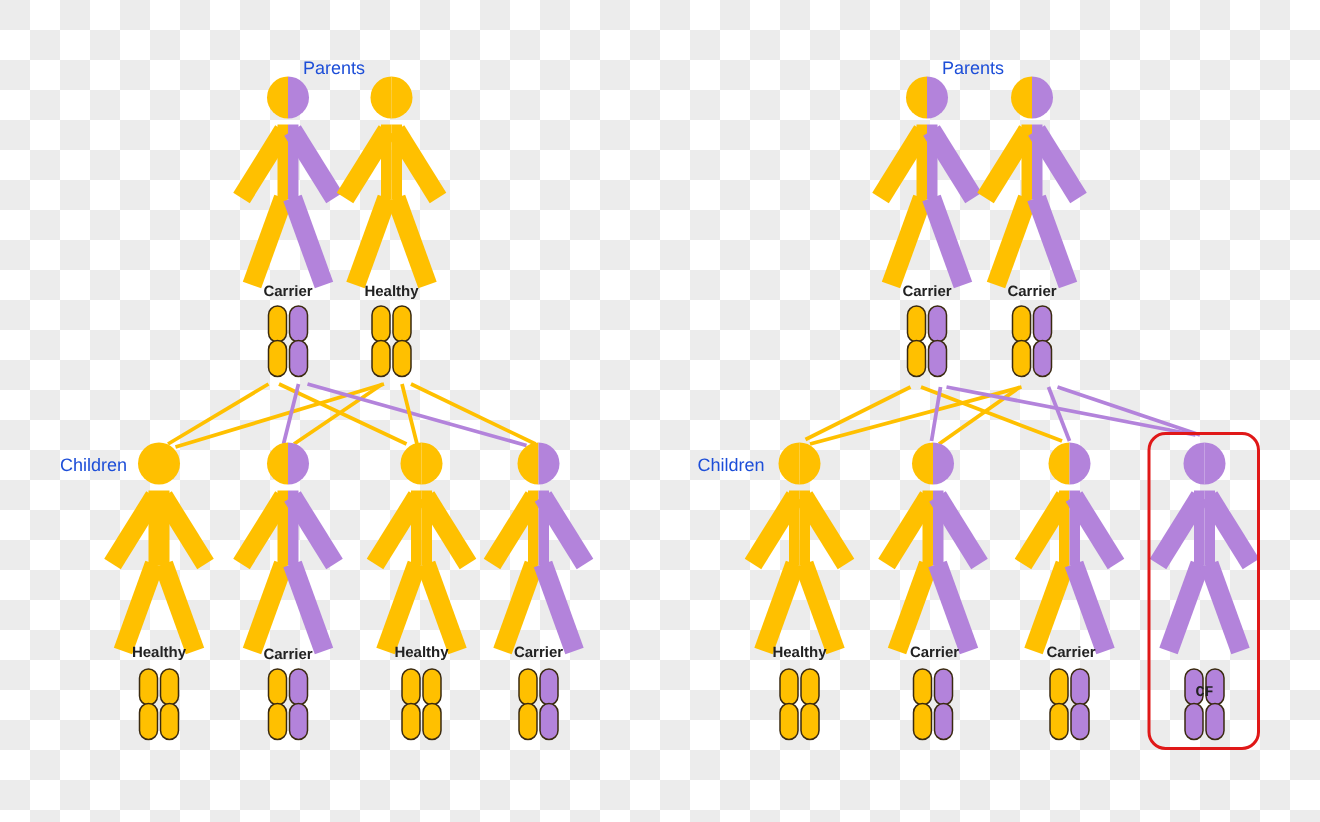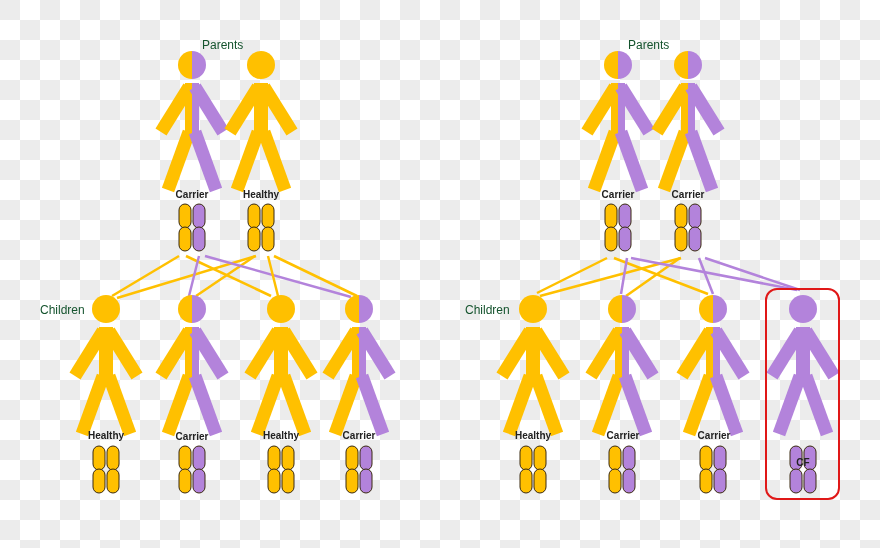--- a/index.html
+++ b/index.html
@@ -9,21 +9,21 @@
     background-image:
       linear-gradient(45deg, #ececec 25%, transparent 25%, transparent 75%, #ececec 75%),
       linear-gradient(45deg, #ececec 25%, transparent 25%, transparent 75%, #ececec 75%);
     background-size:40px 40px;
     background-position:20px 0, 0 20px;
     font-family:"Liberation Sans", sans-serif;
   }
   svg#diagram { position:absolute; left:0; top:0; }
   .label { position:absolute; font-size:12px; color:#222; transform:translateX(-50%); white-space:nowrap; }
   .label.bold { font-weight:bold; font-size:10px; }
-  .group-label { position:absolute; font-size:12px; color:#14532d; white-space:nowrap; }
+  .group-label { position:absolute; font-size:12px; color:#1d4ed8; white-space:nowrap; }
   .cf-box { position:absolute; border:2px solid #e01818; border-radius:12px; box-sizing:border-box; }
 </style>
 </head>
 <body>
 
 <svg id="diagram" width="880" height="548" viewBox="0 0 880 548" xmlns="http://www.w3.org/2000/svg">
   <g id="lines">
       <line x1="179" y1="256" x2="112" y2="296" stroke="#FFC000" stroke-width="2.5"></line>
       <line x1="256" y1="256" x2="117" y2="298" stroke="#FFC000" stroke-width="2.5"></line>
       <line x1="186" y1="256" x2="271" y2="296" stroke="#FFC000" stroke-width="2.5"></line>
@@ -251,15 +251,15 @@
 <div class="label bold" style="left:688px; top:189px;">Carrier</div>
 
 <div class="label bold" style="left:106px; top:430px;">Healthy</div>
 <div class="label bold" style="left:192px; top:431px;">Carrier</div>
 <div class="label bold" style="left:281px; top:430px;">Healthy</div>
 <div class="label bold" style="left:359px; top:430px;">Carrier</div>
 
 <div class="label bold" style="left:533px; top:430px;">Healthy</div>
 <div class="label bold" style="left:623px; top:430px;">Carrier</div>
 <div class="label bold" style="left:714px; top:430px;">Carrier</div>
-<div class="label bold" style="left:803px; top:457px;">CF</div>
+<div class="label bold" style="left:803px; top:457px;font-family:Liberation Mono, monospace;">CF</div>
 
 <div class="cf-box" style="left:765px; top:288px; width:75px; height:212px;"></div>
 
 </body></html>

